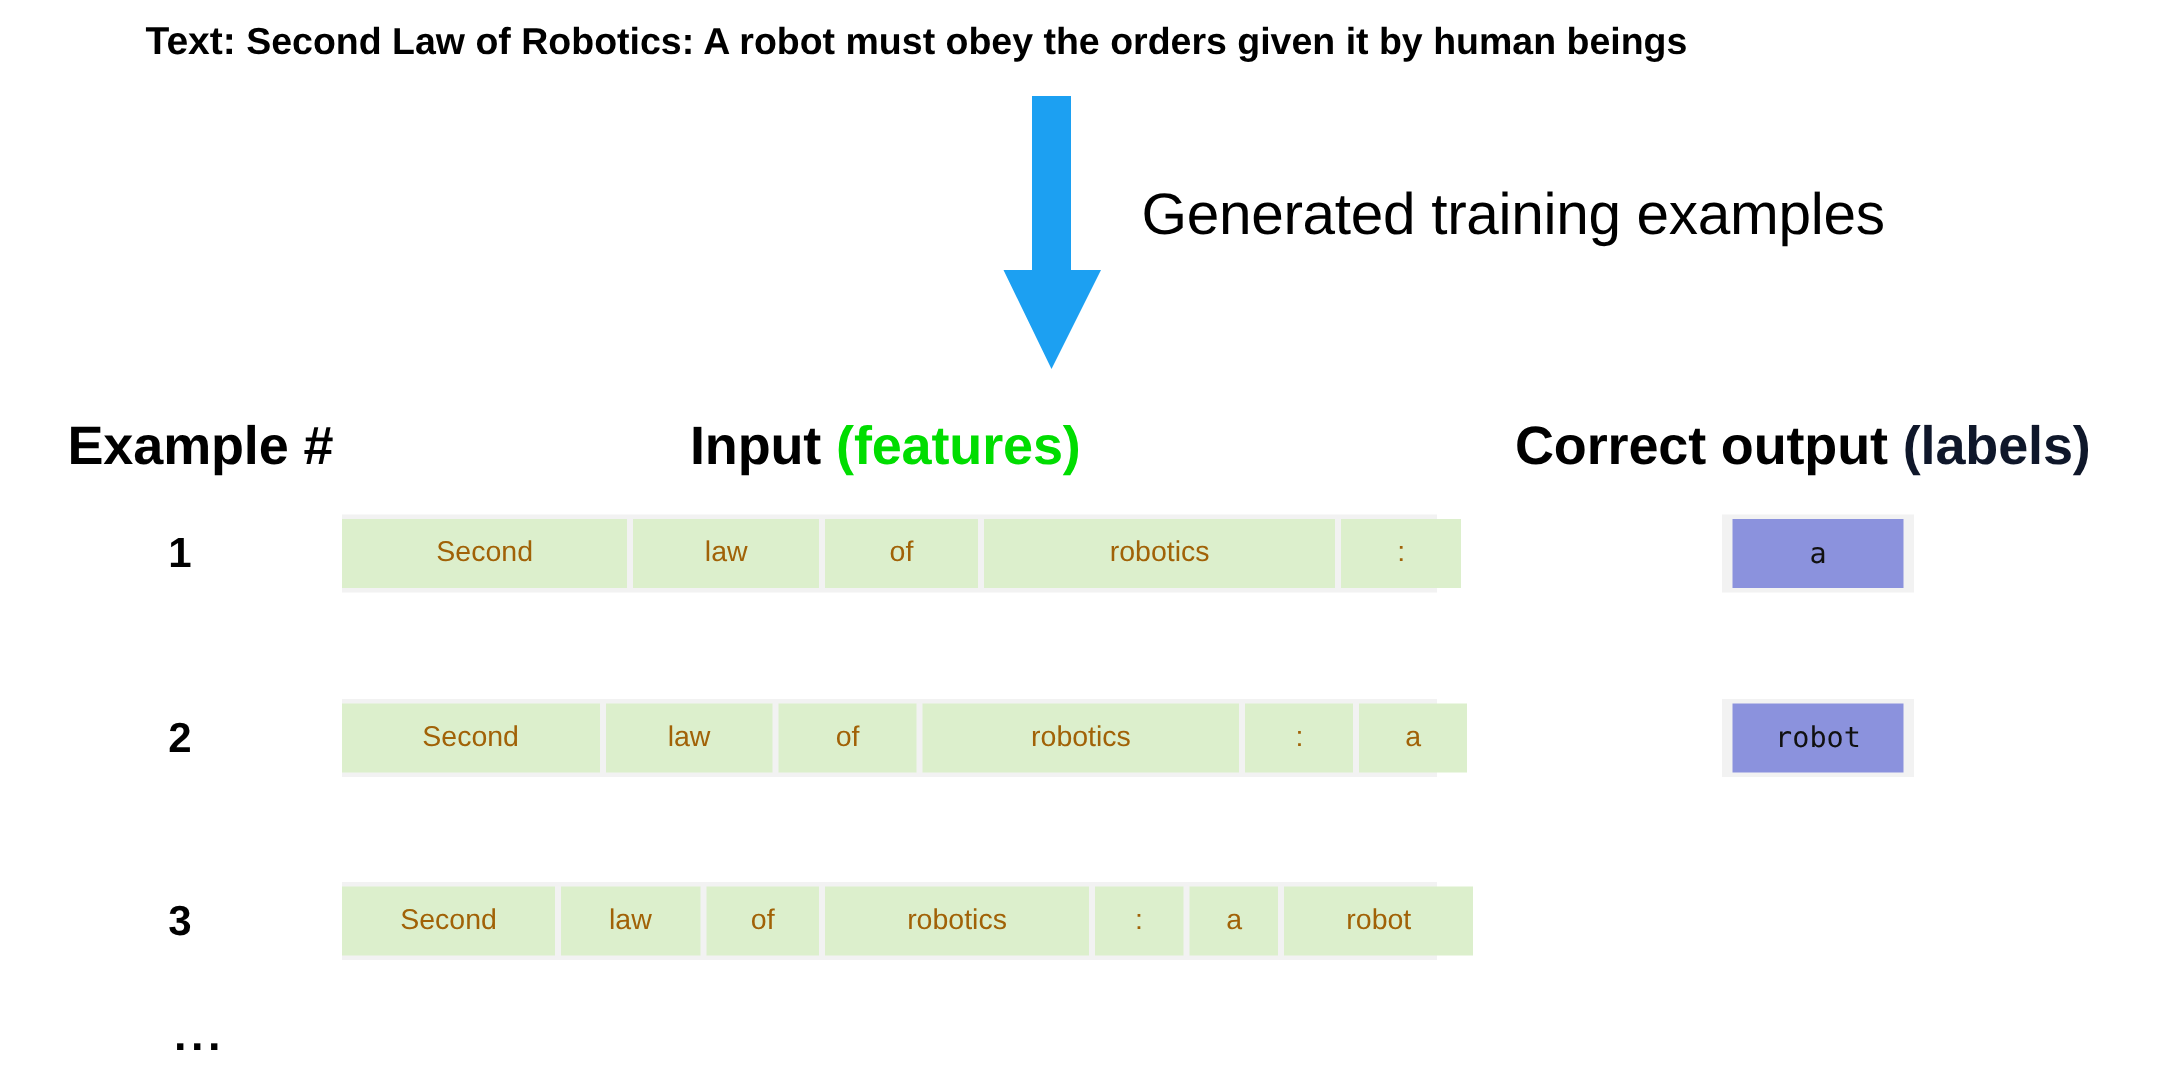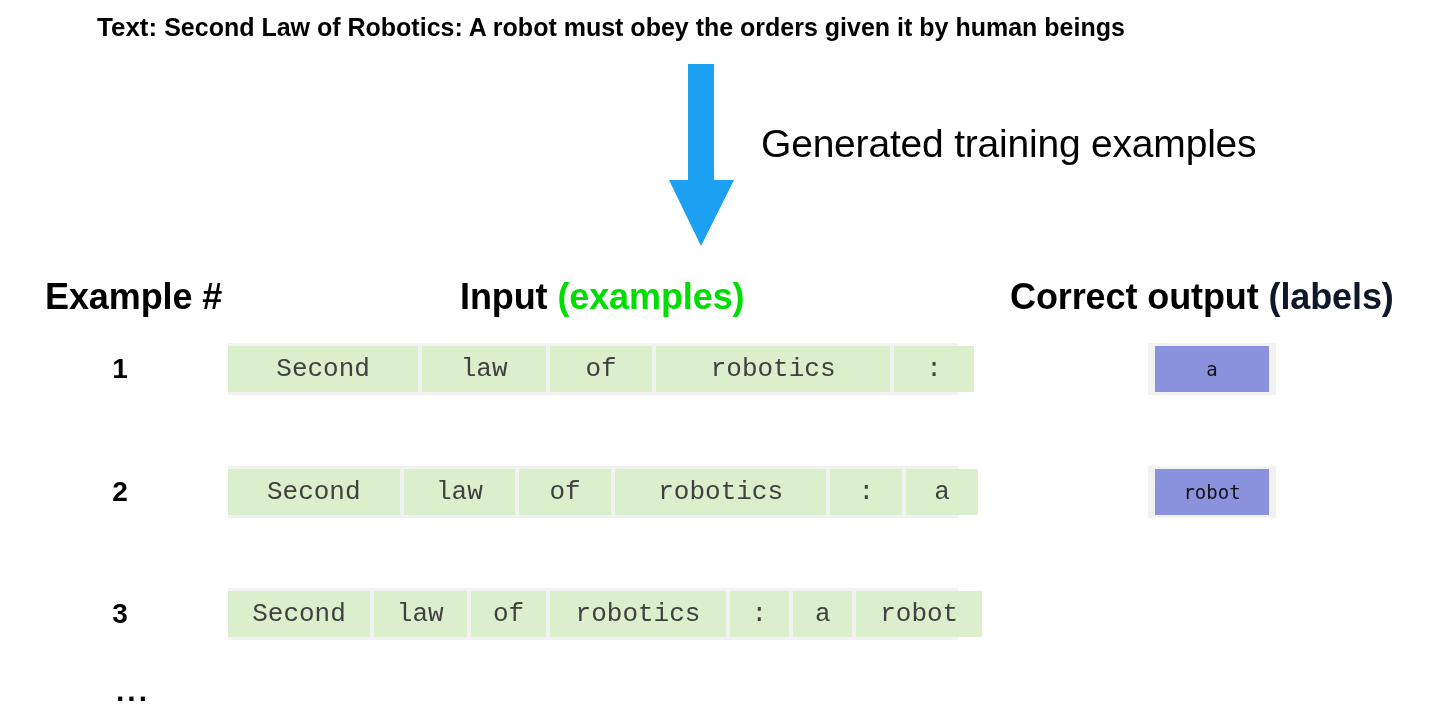--- a/index.html
+++ b/index.html
@@ -108,23 +108,23 @@
     align-items: stretch;
     box-sizing: border-box;
     padding: 3px 0;
     gap: 4px;
   }
   .token {
     background: #dcefcc;
     display: flex;
     align-items: center;
     justify-content: center;
-    font-family: Liberation Mono, monospace;
-    font-size: 26px;
-    color: #404040;
+    font-family: Liberation Sans, sans-serif;
+    font-size: 19px;
+    color: #a16207;
     box-sizing: border-box;
     min-width: 0;
     overflow: hidden;
     white-space: nowrap;
   }
 
   
   .label-cell {
     position: absolute;
     left: 1148px;
@@ -173,21 +173,21 @@
     <polygon points="20,0 46,0 46,116 66,116 33,182 1,116 20,116" fill="#1ca0f2"></polygon>
   </svg>
 </div>
 
 <div class="gen-caption">Generated training examples</div>
 
 <div class="hdr hdr-example">Example #</div>
 
 <div class="hdr hdr-input">
   <span>Input</span>
-  <span class="tint-green">(examples)</span>
+  <span class="tint-green">(features)</span>
 </div>
 
 <div class="hdr hdr-output">
   <span>Correct output</span>
   <span class="tint-pink">(labels)</span>
 </div>
 
 <div class="row row-1">
   <div class="row-num">1</div>
   <div class="features">

